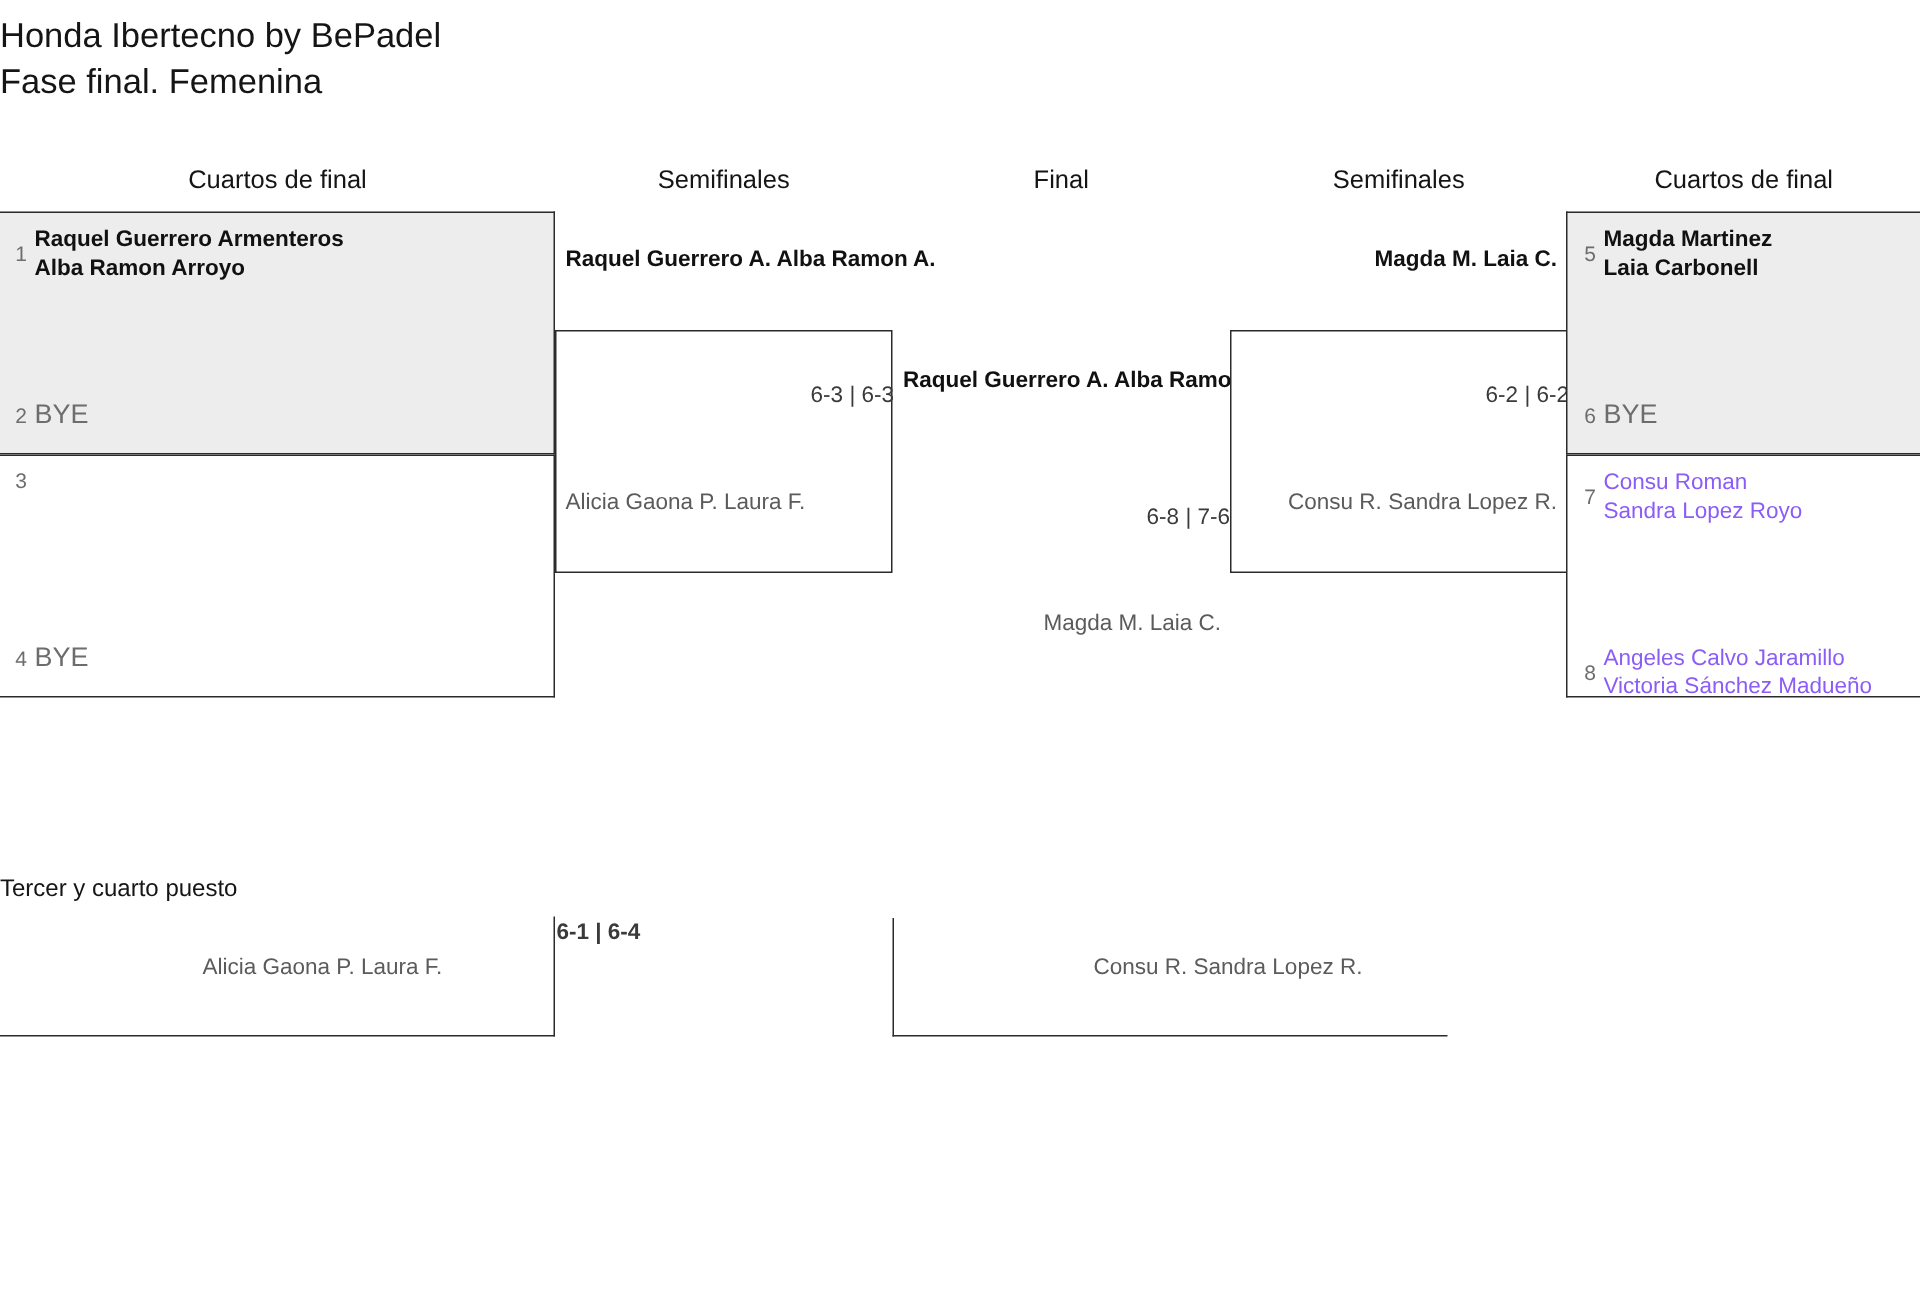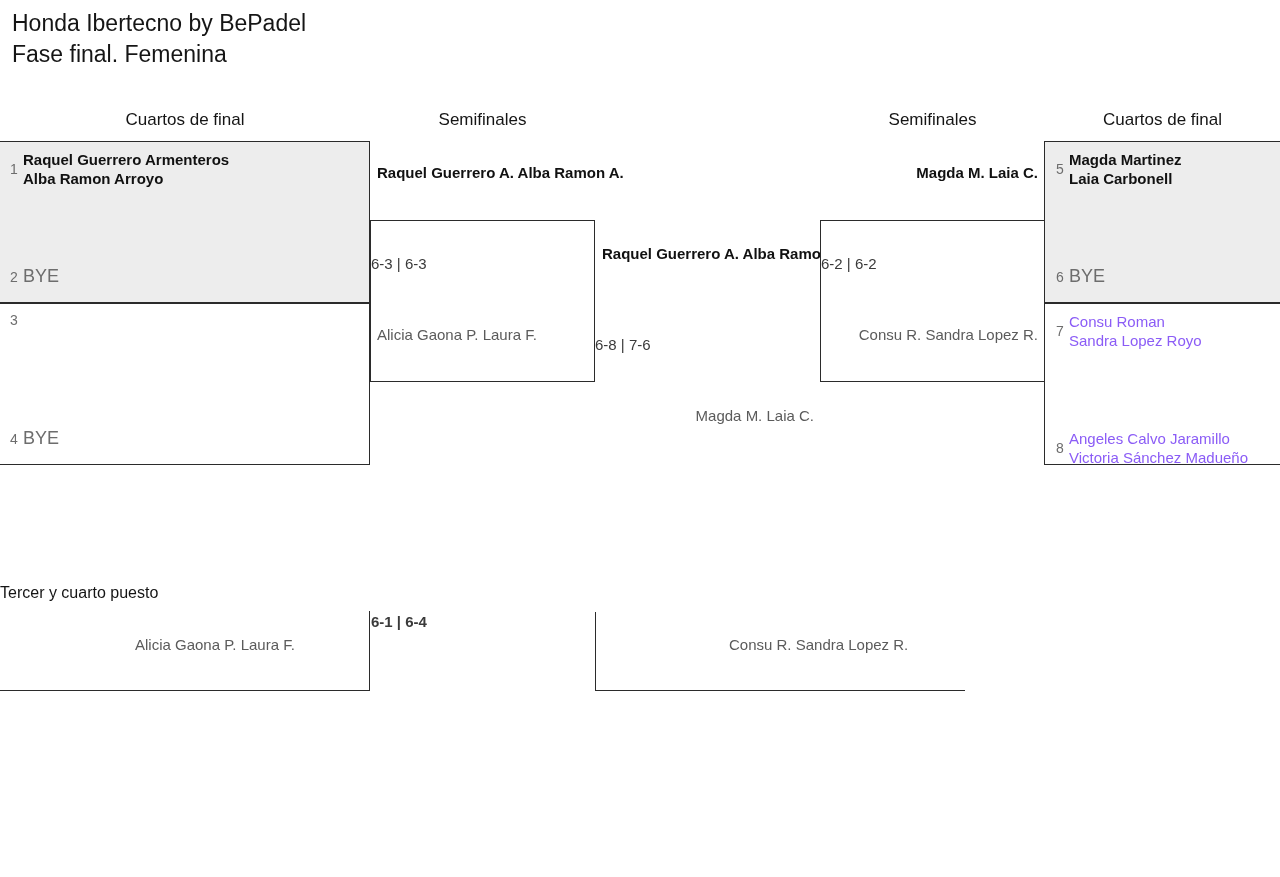--- a/index.html
+++ b/index.html
@@ -7,21 +7,21 @@
     width: 1280px;
     height: 877px;
     background: #ffffff;
     font-family: "Liberation Sans", sans-serif;
     color: #1a1a1a;
     overflow: hidden;
   }
   #stage { position: relative; width: 1280px; height: 877px; overflow: hidden; }
 
   
-  .title-block { position: absolute; left: 0; top: 8px; padding-left: 12px; }
+  .title-block { position: absolute; left: 0; top: 8px; }
   .title-line { font-size: 23px; font-weight: 400; color: #151515; line-height: 31px; white-space: nowrap; }
 
   
   .col-head {
     position: absolute; top: 109px; font-size: 17px; color: #151515;
     text-align: center; white-space: nowrap; line-height: 22px;
   }
 
   
   .mbox { position: absolute; border: 1px solid #2b2b2b; background: #ffffff; }
@@ -43,21 +43,21 @@
 
   
   .team { position: absolute; font-size: 15px; line-height: 19px; white-space: nowrap; }
   .team.win  { color: #111111; font-weight: bold; }
   .team.lose { color: #5b5b5b; font-weight: normal; }
   .team.right { text-align: right; }
 
   
   .score {
     position: absolute; font-size: 15px; color: #3a3a3a;
-    line-height: 19px; white-space: nowrap; text-align: left;
+    line-height: 19px; white-space: nowrap; text-align: right;
   }
   .score.left-al { text-align: left; }
 
   
   .section-title {
     position: absolute; font-size: 16px; color: #151515;
     line-height: 21px; white-space: nowrap;
   }
   .rule { position: absolute; background: #2b2b2b; }
 </style>
@@ -66,20 +66,21 @@
 
 <div id="stage">
 
   <div class="title-block">
     <div class="title-line">Honda Ibertecno by BePadel</div>
     <div class="title-line">Fase final. Femenina</div>
   </div>
 
   <div class="col-head" style="left:0px; width:370px;">Cuartos de final</div>
   <div class="col-head" style="left:370px; width:225px;">Semifinales</div>
+  <div class="col-head" style="left:595px; width:225px;">Final</div>
   <div class="col-head" style="left:820px; width:225px;">Semifinales</div>
   <div class="col-head" style="left:1045px; width:235px; text-align:center;">Cuartos de final</div>
 
   <div class="mbox shaded noleft" style="left:-1px; top:141px; width:371px; height:162px;">
     <div class="slot win" style="left:6px; top:8px;">
       <span class="seed">1</span>
       <span class="names">
         <span class="ln">Raquel Guerrero Armenteros</span>
         <span class="ln">Alba Ramon Arroyo</span>
       </span>

